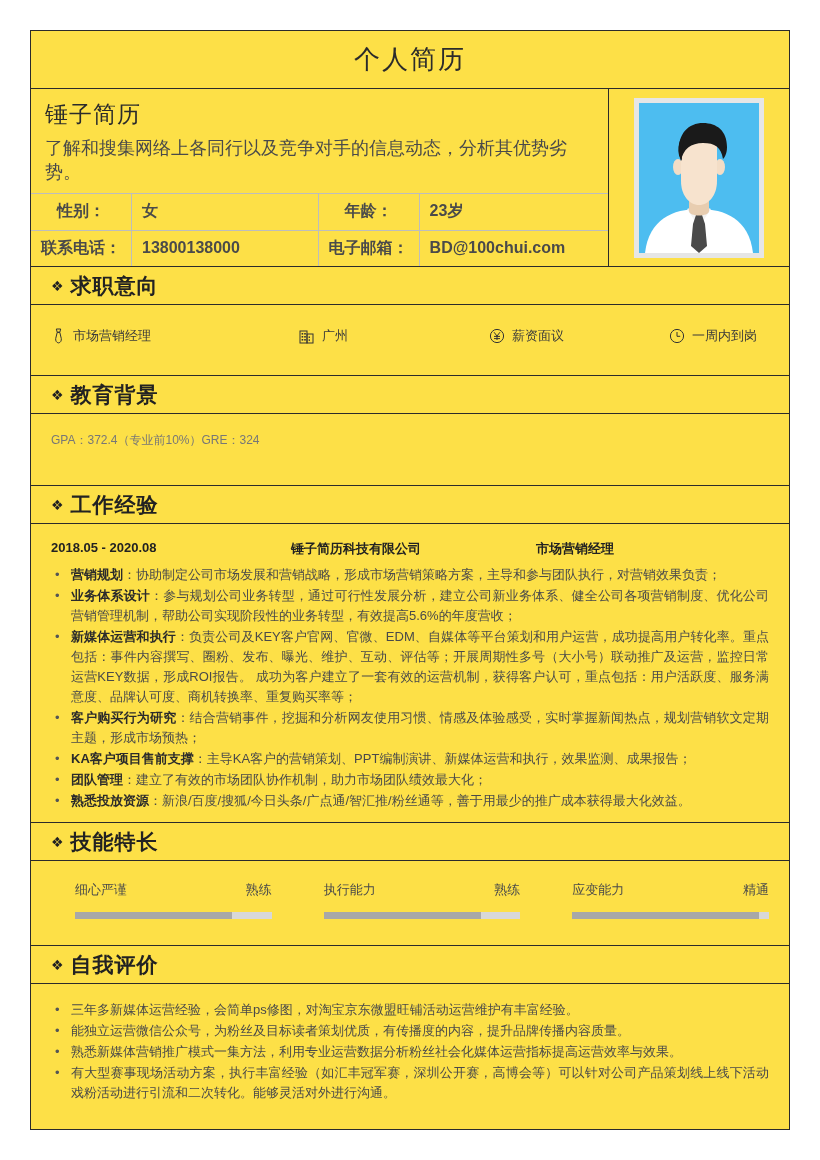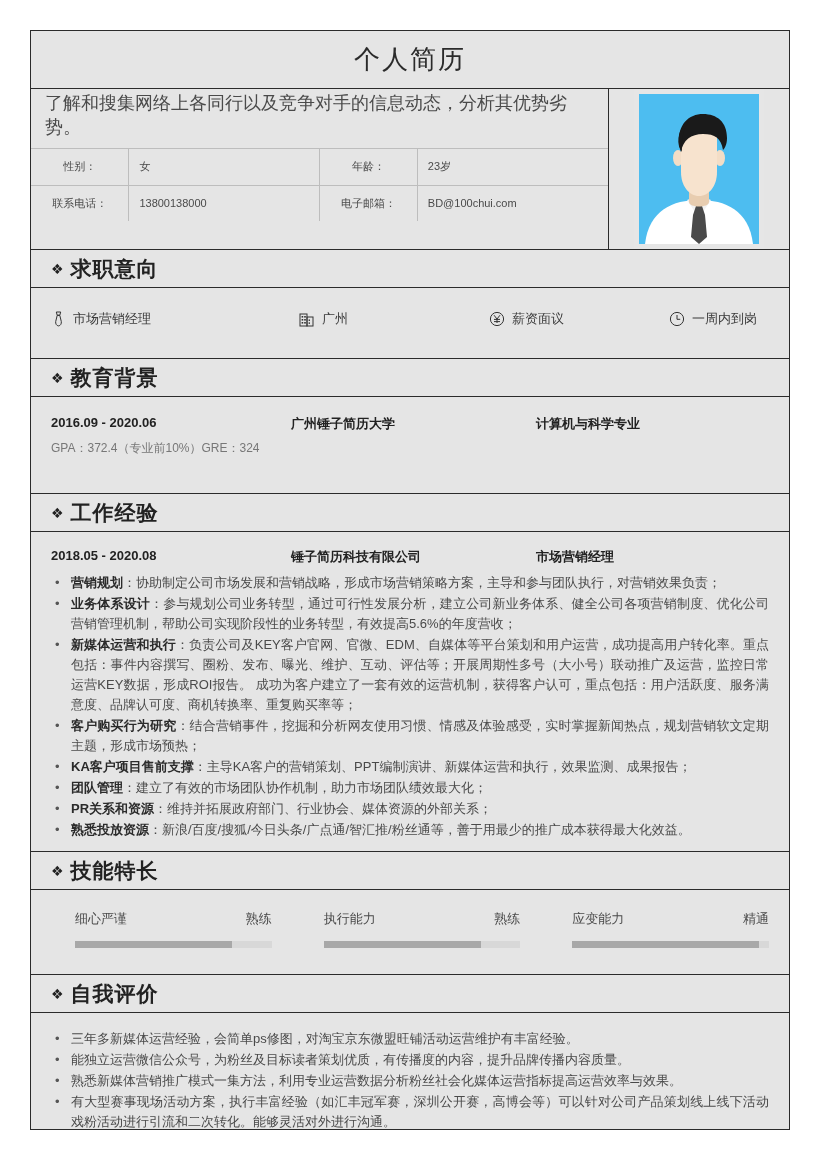--- a/index.html
+++ b/index.html
@@ -13,21 +13,21 @@
     overflow: hidden;
   }
 
   .resume {
     position: absolute;
     left: 30px;
     top: 30px;
     width: 760px;
     height: 1100px;
     border: 1px solid #2b2b2b;
-    background: #e5e5e5;
+    background: #fde047;
   }
 
   
   .title-band {
     height: 58px;
     border-bottom: 1px solid #2b2b2b;
     display: flex;
     align-items: center;
     justify-content: center;
   }
@@ -57,22 +57,23 @@
   .summary-row {
     padding: 2px 14px 9px 14px;
     border-bottom: 1px solid #bdbdbd;
     font-size: 18px;
     color: #4a4a4a;
   }
 
   table.info-table {
     width: 100%;
     border-collapse: collapse;
-    font-size: 11px;
+    font-size: 16px;
     color: #4a4a4a;
+    font-weight: bold;
   }
   table.info-table td {
     border-bottom: 1px solid #bdbdbd;
     border-right: 1px solid #bdbdbd;
     height: 36px;
     padding: 0 10px;
   }
   table.info-table tr:last-child td { border-bottom: none; }
   table.info-table td.k {
     width: 98px;
@@ -216,20 +217,23 @@
 <body>
 
 <div class="resume">
 
   <div class="title-band">
     <div class="doc-title">个人简历</div>
   </div>
 
   <div class="identity">
     <div class="identity-left">
+      <div class="name-row">
+        <span class="person-name">锤子简历</span>
+      </div>
       <div class="summary-row">了解和搜集网络上各同行以及竞争对手的信息动态，分析其优势劣势。</div>
 
       <table class="info-table">
         <tbody>
             <tr>
           <td class="k">性别：</td>
           <td class="v">女</td>
           <td class="k">年龄：</td>
           <td class="v v2">23岁</td>
         </tr>
@@ -323,25 +327,20 @@
       </div>
     </div>
   </div>
 
   <div class="section">
     <div class="sec-head">
       <span class="diamond">❖</span>
       <span class="sec-title">教育背景</span>
     </div>
     <div class="sec-body" style="padding-top:18px;padding-bottom:30px;">
-      <div class="entry-head">
-        <span class="c1">2016.09 - 2020.06</span>
-        <span class="c2">广州锤子简历大学</span>
-        <span class="c3">计算机与科学专业</span>
-      </div>
       <div class="entry-sub">GPA：372.4（专业前10%）GRE：324</div>
     </div>
   </div>
 
   <div class="section">
     <div class="sec-head">
       <span class="diamond">❖</span>
       <span class="sec-title">工作经验</span>
     </div>
     <div class="sec-body" style="padding-top:16px;padding-bottom:10px;">
@@ -350,21 +349,20 @@
         <span class="c2">锤子简历科技有限公司</span>
         <span class="c3">市场营销经理</span>
       </div>
       <ul class="bullets" id="work-bullets">
           <li><b>营销规划</b><span>：协助制定公司市场发展和营销战略，形成市场营销策略方案，主导和参与团队执行，对营销效果负责；</span></li>
           <li><b>业务体系设计</b><span>：参与规划公司业务转型，通过可行性发展分析，建立公司新业务体系、健全公司各项营销制度、优化公司营销管理机制，帮助公司实现阶段性的业务转型，有效提高5.6%的年度营收；</span></li>
           <li><b>新媒体运营和执行</b><span>：负责公司及KEY客户官网、官微、EDM、自媒体等平台策划和用户运营，成功提高用户转化率。重点包括：事件内容撰写、圈粉、发布、曝光、维护、互动、评估等；开展周期性多号（大小号）联动推广及运营，监控日常运营KEY数据，形成ROI报告。 成功为客户建立了一套有效的运营机制，获得客户认可，重点包括：用户活跃度、服务满意度、品牌认可度、商机转换率、重复购买率等；</span></li>
           <li><b>客户购买行为研究</b><span>：结合营销事件，挖掘和分析网友使用习惯、情感及体验感受，实时掌握新闻热点，规划营销软文定期主题，形成市场预热；</span></li>
           <li><b>KA客户项目售前支撑</b><span>：主导KA客户的营销策划、PPT编制演讲、新媒体运营和执行，效果监测、成果报告；</span></li>
           <li><b>团队管理</b><span>：建立了有效的市场团队协作机制，助力市场团队绩效最大化；</span></li>
-          <li><b>PR关系和资源</b><span>：维持并拓展政府部门、行业协会、媒体资源的外部关系；</span></li>
           <li><b>熟悉投放资源</b><span>：新浪/百度/搜狐/今日头条/广点通/智汇推/粉丝通等，善于用最少的推广成本获得最大化效益。</span></li>
         </ul>
     </div>
   </div>
 
   <div class="section">
     <div class="sec-head">
       <span class="diamond">❖</span>
       <span class="sec-title">技能特长</span>
     </div>

